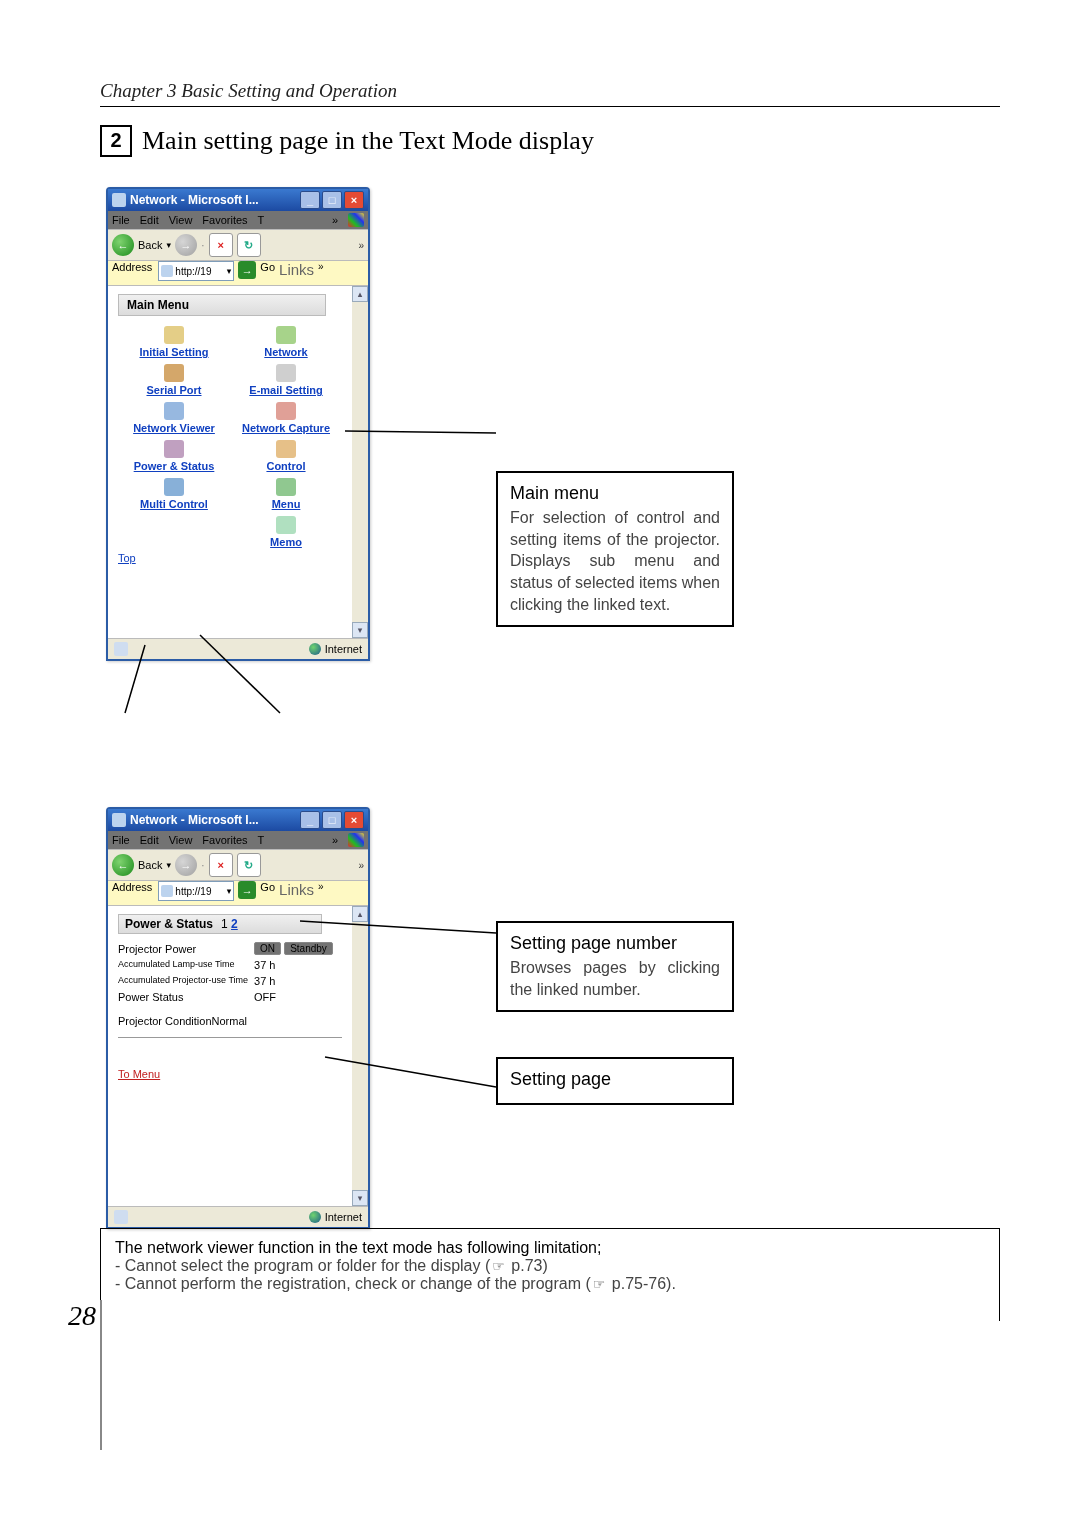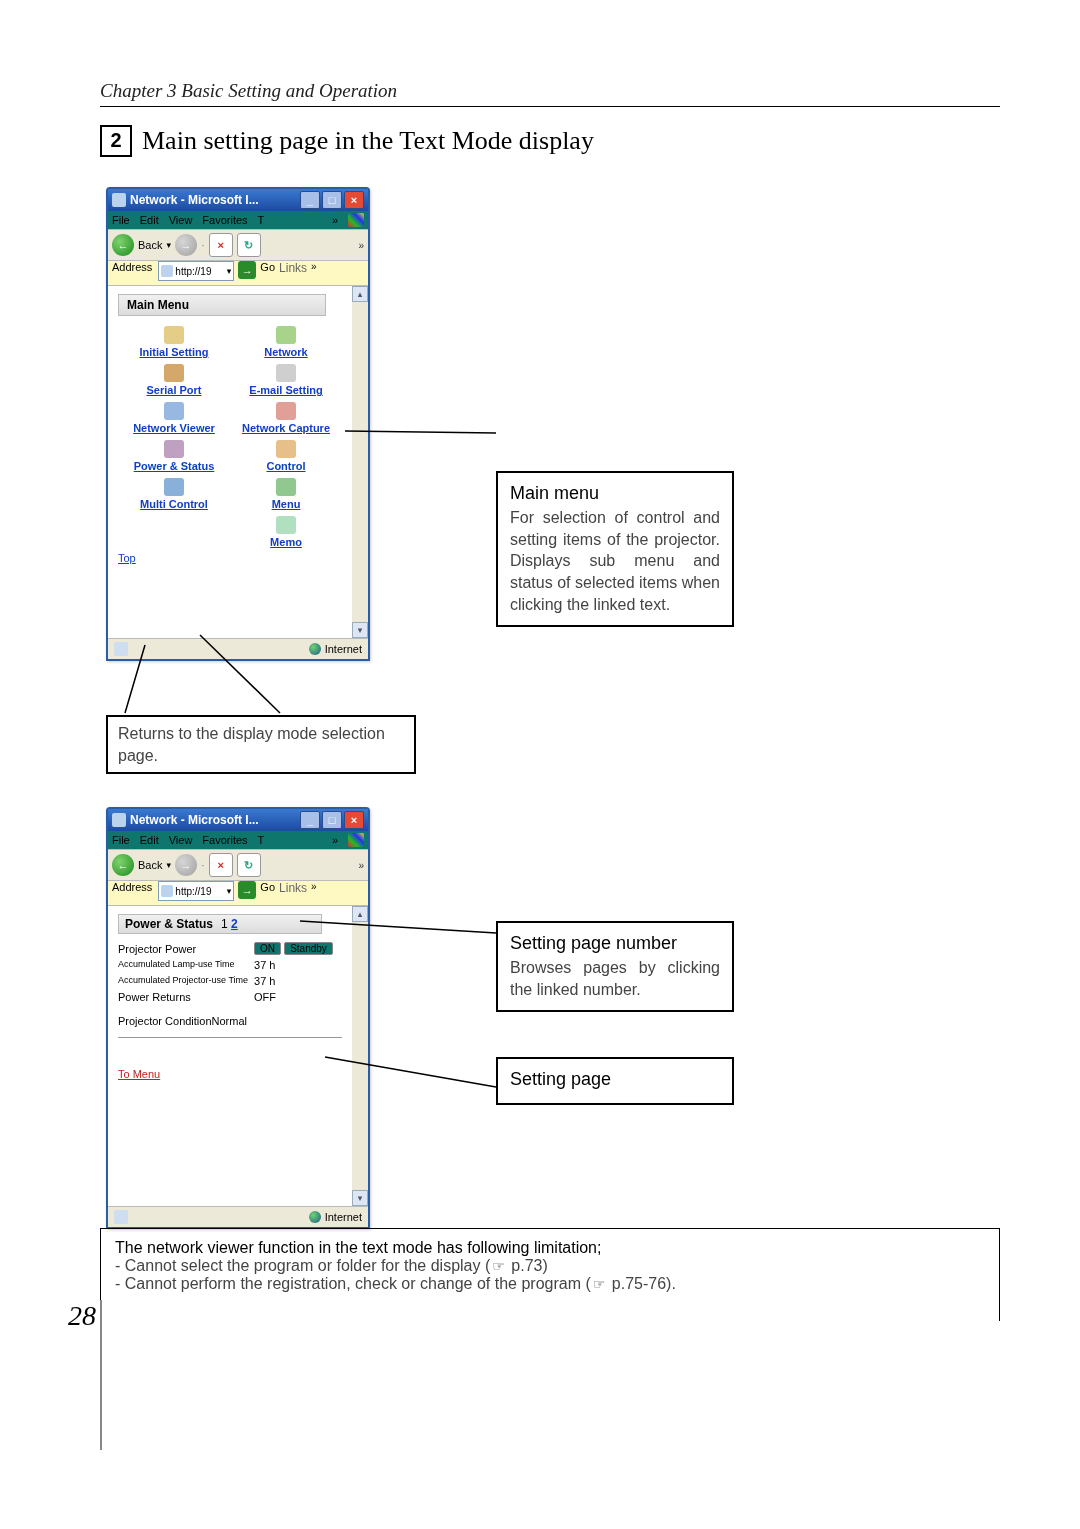--- a/index.html
+++ b/index.html
@@ -84,21 +84,21 @@
     border: 1px solid #2a4c8c;
     border-radius: 2px;
     display: flex; align-items: center; justify-content: center;
     font-family: Arial;
     font-size: 11px;
     font-weight: bold;
     color: #fff;
   }
   .tb-btn.close { background: #e54b34; color:#fff; }
   .menubar {
-    background: #0f766e;
+    background: #737373;
     border-bottom: 1px solid #bbb;
     height: 18px;
     display: flex;
     align-items: center;
     padding: 0 4px;
     gap: 10px;
     font-size: 11px;
   }
   .menubar .chev { margin-left: auto; }
   .flag { width:16px; height:14px; background: linear-gradient(45deg,#e23,#2b2,#23e,#ed2); border-radius:2px; }
@@ -142,21 +142,21 @@
     height: 18px;
     border: 1px solid #7f9db9;
     background: #fff;
     display:flex; align-items:center; gap:2px;
     padding: 0 2px; font-size:10px; overflow:hidden; white-space:nowrap;
   }
   .go-btn {
     width:18px; height:18px; background:#2a8b2a; border-radius:3px;
     color:#fff; display:flex; align-items:center; justify-content:center; font-weight:bold;
   }
-  .links-label { font-size:12px; color:#666; }
+  .links-label { font-size:15px; color:#666; }
   .content {
     background: #fff;
     min-height: 320px;
     position: relative;
     border-right: 16px solid #ece9d8;
   }
   .scrollbar-arrow {
     position: absolute; right: -16px; width: 14px; height: 14px;
     background: #dce6f4; border:1px solid #9ab;
     display:flex; align-items:center; justify-content:center; font-size:9px; color:#556;
@@ -209,21 +209,21 @@
     font-weight: bold;
     font-size: 12px;
     display:flex; gap:8px; align-items:center;
     width: 190px;
   }
   .ps-pages a { color:#1040c0; text-decoration: underline; }
   table.ps { border-collapse: collapse; margin-top: 6px; font-size: 11px; }
   table.ps td { padding: 2px 6px 2px 0; vertical-align: middle; }
   .small-btn {
     display:inline-block; border:1px solid #888; padding:0 5px;
-    font-size:10px; border-radius:2px; background:#0f766e;
+    font-size:10px; border-radius:2px; background:#737373;
     font-family: Arial;
   }
   hr.sep { border:none; border-top:1px solid #999; margin:10px 0; }
   .tomenu { color:#c02020; text-decoration: underline; font-size:11px; }
 
   
   .footer-box {
     position: absolute;
     left: 100px;
     right: 80px;
@@ -341,23 +341,20 @@
       <line x1="245" y1="244" x2="396" y2="246" stroke="#000" stroke-width="1.5"></line>
       <line x1="45" y1="458" x2="25" y2="526" stroke="#000" stroke-width="1.5"></line>
       <line x1="100" y1="448" x2="180" y2="526" stroke="#000" stroke-width="1.5"></line>
     </svg>
 
     <div class="callout-box" style="left:396px; top:284px; width:210px;">
       <div class="callout-title">Main menu</div>
       <div class="callout-body">For selection of  control and setting items of the projector. Displays sub menu and status of selected items when clicking the linked text.</div>
     </div>
 
-    <div class="callout-box" style="left:6px; top:528px; width:286px; padding:6px 10px;">
-      <div class="callout-body" style="text-align:left;">Returns to the display mode selection page.</div>
-    </div>
 
     <div class="ie-window" style="left:6px; top:620px;">
       <div class="titlebar">
         <span class="tb-icon"></span>
         <span class="tb-title">Network - Microsoft I...</span>
         <span class="tb-btns">
           <span class="tb-btn">_</span>
           <span class="tb-btn">□</span>
           <span class="tb-btn close">×</span>
         </span>
@@ -415,21 +412,21 @@
             </tr>
             <tr>
               <td style="font-size:9px;line-height:1.1;">Accumulated Lamp-use Time</td>
               <td>37 h</td>
             </tr>
             <tr>
               <td style="font-size:9px;line-height:1.1;">Accumulated Projector-use Time</td>
               <td>37 h</td>
             </tr>
             <tr>
-              <td>Power Returns</td>
+              <td>Power Status</td>
               <td>OFF</td>
             </tr>
           </tbody>
             </table>
           <div style="height:10px;"></div>
           <div>
             <span>Projector Condition</span><span>Normal</span>
           </div>
           <hr class="sep">
           <div style="margin-top:30px;"><span class="tomenu">To Menu</span></div>

